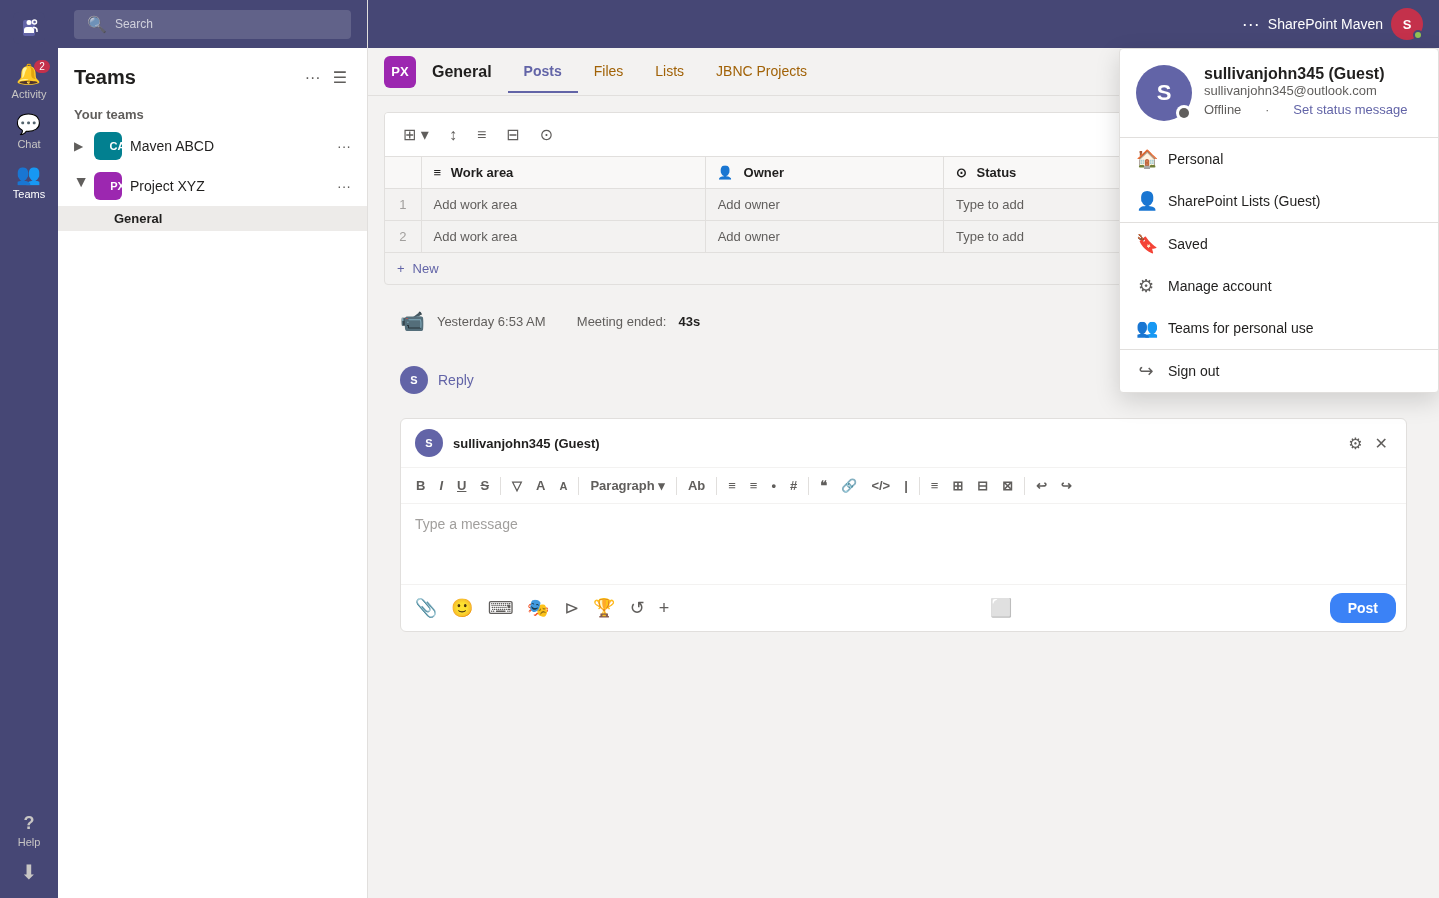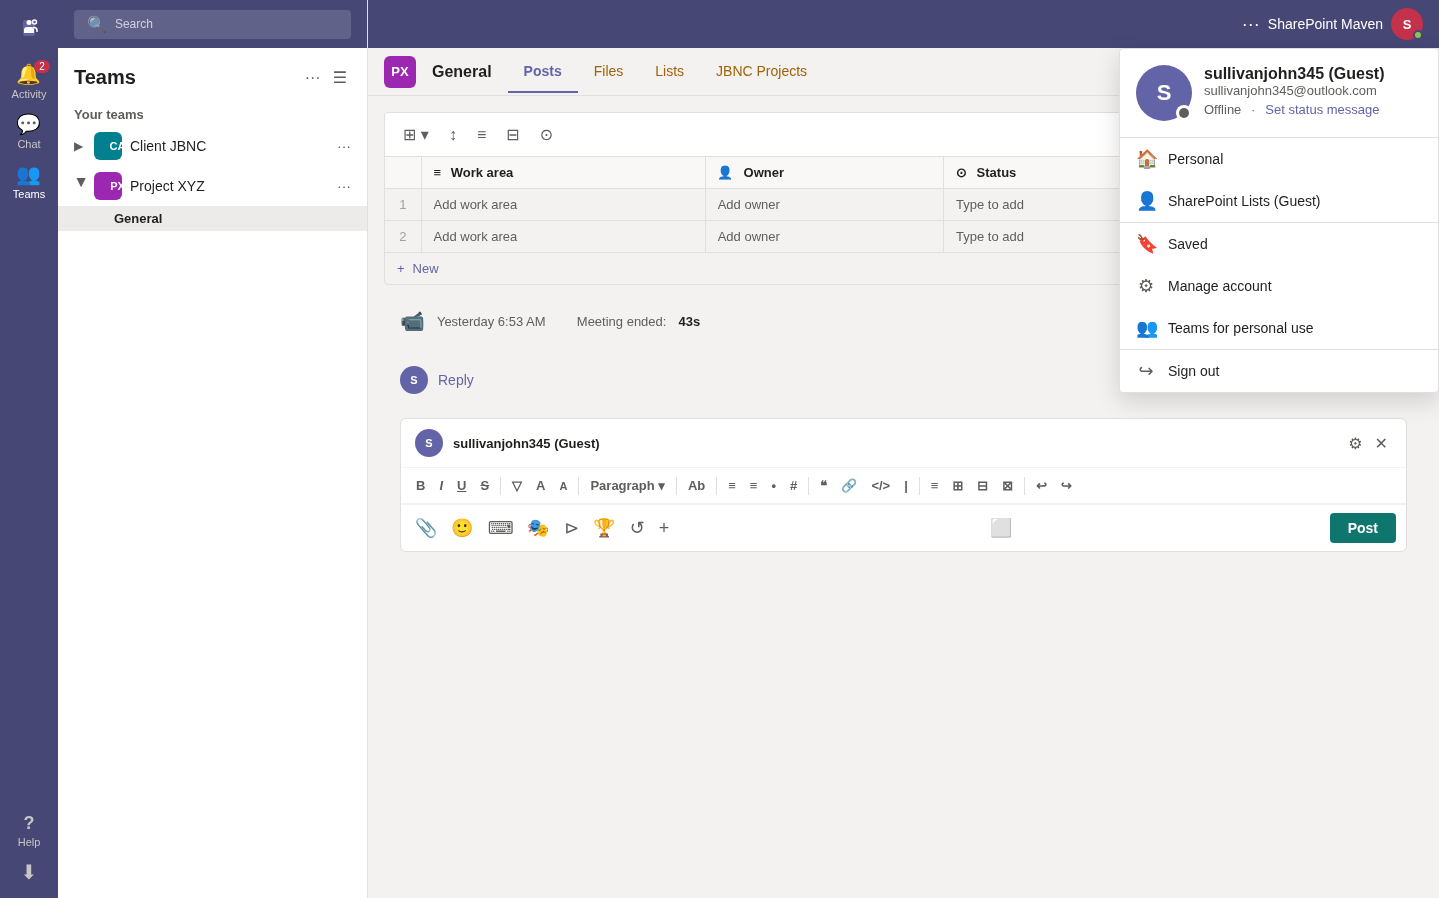--- a/index.html
+++ b/index.html
@@ -205,22 +205,22 @@
     }
     .compose-footer {
       display: flex; align-items: center; padding: 8px 10px; gap: 6px;
       border-top: 1px solid #f3f2f1;
     }
     .compose-footer-btn {
       background: none; border: none; cursor: pointer; color: #605e5c;
       font-size: 18px; padding: 4px; border-radius: 3px;
     }
     .post-btn {
-      margin-left: auto; background: #0f766e; color: #fff; border: none;
-      border-radius: 4px; padding: 7px 18px; font-size: 14px; font-weight: 600; cursor: pointer;
+      margin-left: auto; background: #3b82f6; color: #fff; border: none;
+      border-radius: 12px; padding: 7px 18px; font-size: 14px; font-weight: 600; cursor: pointer;
     }
 
     
     .profile-dropdown {
       position: absolute; top: 48px; right: 0; width: 320px;
       background: #fff; border: 1px solid #e1dfdd; border-radius: 4px;
       box-shadow: 0 8px 24px rgba(0,0,0,0.15); z-index: 1000;
     }
     .profile-header {
       display: flex; align-items: flex-start; padding: 16px; gap: 12px;
@@ -233,21 +233,21 @@
     .profile-avatar-indicator {
       position: absolute; bottom: 0; right: 0; width: 16px; height: 16px;
       border-radius: 50%; background: #fff; display: flex; align-items: center; justify-content: center;
     }
     .profile-avatar-indicator-inner {
       width: 10px; height: 10px; border-radius: 50%; background: #605e5c;
     }
     .profile-info { flex: 1; }
     .profile-name { font-size: 16px; font-weight: 600; color: #201f1e; }
     .profile-email { font-size: 13px; color: #605e5c; }
-    .profile-status-row { display: flex; align-items: center; gap: 10px; margin-top: 4px; }
+    .profile-status-row { display: flex; align-items: center; gap: 24px; margin-top: 4px; }
     .profile-status-text { font-size: 13px; color: #605e5c; }
     .profile-status-dot { color: #605e5c; font-size: 12px; }
     .profile-set-status { font-size: 13px; color: #6264a7; cursor: pointer; }
     .profile-divider { height: 1px; background: #e1dfdd; }
     .profile-menu-item {
       display: flex; align-items: center; gap: 12px; padding: 10px 16px;
       cursor: pointer; font-size: 14px; color: #201f1e;
     }
     .profile-menu-icon { font-size: 18px; color: #605e5c; width: 20px; text-align: center; }
     .profile-menu-label { font-size: 14px; }
@@ -314,21 +314,21 @@
         <button class="sidebar-icon-btn">···</button>
         <button class="sidebar-icon-btn">☰</button>
       </div>
     </div>
 
     <div class="sidebar-section-label">Your teams</div>
 
     <div class="team-item">
       <span class="team-chevron">▶</span>
       <div class="team-avatar" style="background:#028090;">CA</div>
-      <span class="team-name">Client JBNC</span>
+      <span class="team-name">Maven ABCD</span>
       <button class="team-more">···</button>
     </div>
 
     <div class="team-item">
       <span class="team-chevron" style="transform:rotate(90deg);display:inline-block">▶</span>
       <div class="team-avatar" style="background:#9c27b0;">PX</div>
       <span class="team-name">Project XYZ</span>
       <button class="team-more">···</button>
     </div>
 
@@ -467,20 +467,21 @@
           <button class="compose-tool-btn">|</button>
           <div class="compose-tool-sep"></div>
           <button class="compose-tool-btn">≡</button>
           <button class="compose-tool-btn">⊞</button>
           <button class="compose-tool-btn">⊟</button>
           <button class="compose-tool-btn">⊠</button>
           <div class="compose-tool-sep"></div>
           <button class="compose-tool-btn">↩</button>
           <button class="compose-tool-btn">↪</button>
         </div>
+        <div class="compose-body">Type a message</div>
         <div class="compose-footer">
           <button class="compose-footer-btn">📎</button>
           <button class="compose-footer-btn">🙂</button>
           <button class="compose-footer-btn">⌨</button>
           <button class="compose-footer-btn">🎭</button>
           <button class="compose-footer-btn">⊳</button>
           <button class="compose-footer-btn">🏆</button>
           <button class="compose-footer-btn">↺</button>
           <button class="compose-footer-btn">+</button>
           <button class="compose-footer-btn" style="margin-left:auto">⬜</button>

